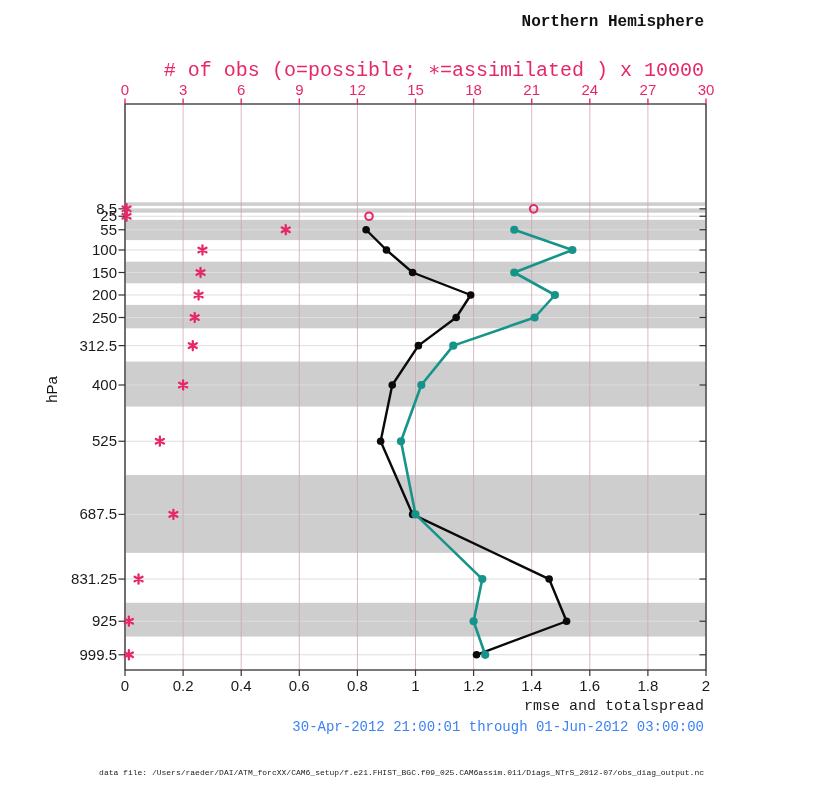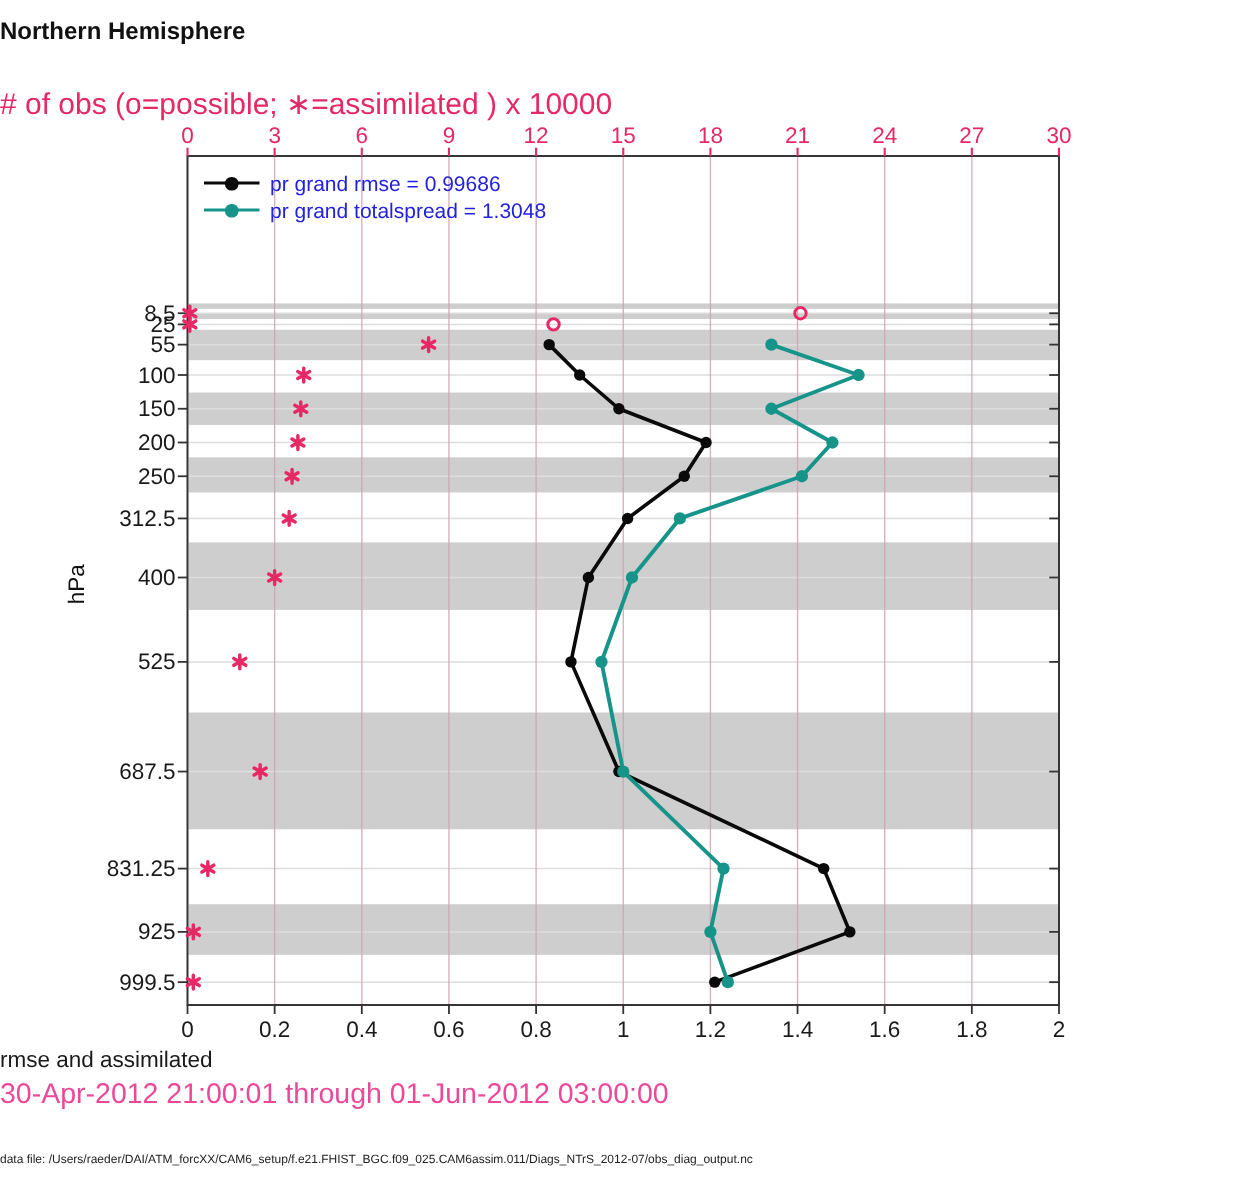--- a/index.html
+++ b/index.html
@@ -4,31 +4,31 @@
 <style>
   html,body{margin:0;padding:0;background:#fff;}
   .figure{
     position:relative;
     width:830px;height:800px;
     background:#ffffff;
     font-family:"Liberation Sans","DejaVu Sans",sans-serif;
     overflow:hidden;
   }
   .abs{position:absolute;}
-  .centered{left:0;width:704px;text-align:left;}
+  .centered{left:0;width:704px;text-align:right;font-family:Liberation Mono, monospace;}
   .title-line{font-weight:bold;font-size:16px;color:#111;}
   .obs-axis-label{font-size:20px;}
   .legend-row{display:flex;align-items:center;height:18px;}
   .legend-swatch{position:relative;width:37px;height:14px;flex:0 0 37px;}
   .legend-line{position:absolute;left:0;top:5.5px;width:37px;height:2.6px;}
   .legend-dot{position:absolute;left:14px;top:3px;width:8.5px;height:8.5px;border-radius:50%;}
   .legend-label{font-size:14px;margin-left:7px;white-space:nowrap;}
   .ylabel{font-size:15px;color:#111;transform:rotate(-90deg);transform-origin:center center;}
   .xlabel{font-size:15px;color:#1a1a1a;}
-  .subtitle{font-size:19px;color:#ec4899;}
+  .subtitle{font-size:14px;color:#3b82f6;}
   .footnote{font-size:8px;color:#222;letter-spacing:0px;}
   svg text{font-family:"Liberation Sans","DejaVu Sans",sans-serif;}
 </style>
 </head>
 <body>
 
 <div class="figure">
 
   <svg id="chart-svg" class="abs" style="left:0;top:0;" width="830" height="800">
       <g>
@@ -212,35 +212,19 @@
         <circle cx="482.315" cy="579.0625" r="4.1" fill="#17948a"></circle>
         <circle cx="473.59999999999997" cy="621.25" r="4.1" fill="#17948a"></circle>
         <circle cx="485.21999999999997" cy="654.7750000000001" r="4.1" fill="#17948a"></circle>
       </g>
     </svg>
 
   <div class="abs centered title-line" style="top:13px;">Northern Hemisphere</div>
 
   <div class="abs centered obs-axis-label" style="top: 57px; color: rgb(230, 40, 101);"># of obs (o=possible; ∗=assimilated ) x 10000</div>
 
-  <div class="abs" style="left:136px;top:113px;">
-    <div class="legend-row">
-      <span class="legend-swatch">
-        <span class="legend-line" style="background: rgb(10, 10, 10);"></span>
-        <span class="legend-dot" style="background: rgb(10, 10, 10);"></span>
-      </span>
-      <span class="legend-label" style="color: rgb(34, 34, 221);">pr grand rmse = 0.99686</span>
-    </div>
-    <div class="legend-row">
-      <span class="legend-swatch">
-        <span class="legend-line" style="background: rgb(23, 148, 138);"></span>
-        <span class="legend-dot" style="background: rgb(23, 148, 138);"></span>
-      </span>
-      <span class="legend-label" style="color: rgb(34, 34, 221);">pr grand totalspread = 1.3048</span>
-    </div>
-  </div>
 
   <div class="abs ylabel" style="left:38px;top:381px;">hPa</div>
 
-  <div class="abs centered xlabel" style="top:698px;">rmse and assimilated</div>
+  <div class="abs centered xlabel" style="top:698px;">rmse and totalspread</div>
   <div class="abs centered subtitle" style="top:719px;">30-Apr-2012 21:00:01 through 01-Jun-2012 03:00:00</div>
   <div class="abs centered footnote" style="top:768px;">data file: /Users/raeder/DAI/ATM_forcXX/CAM6_setup/f.e21.FHIST_BGC.f09_025.CAM6assim.011/Diags_NTrS_2012-07/obs_diag_output.nc</div>
 </div>
 
 </body></html>

